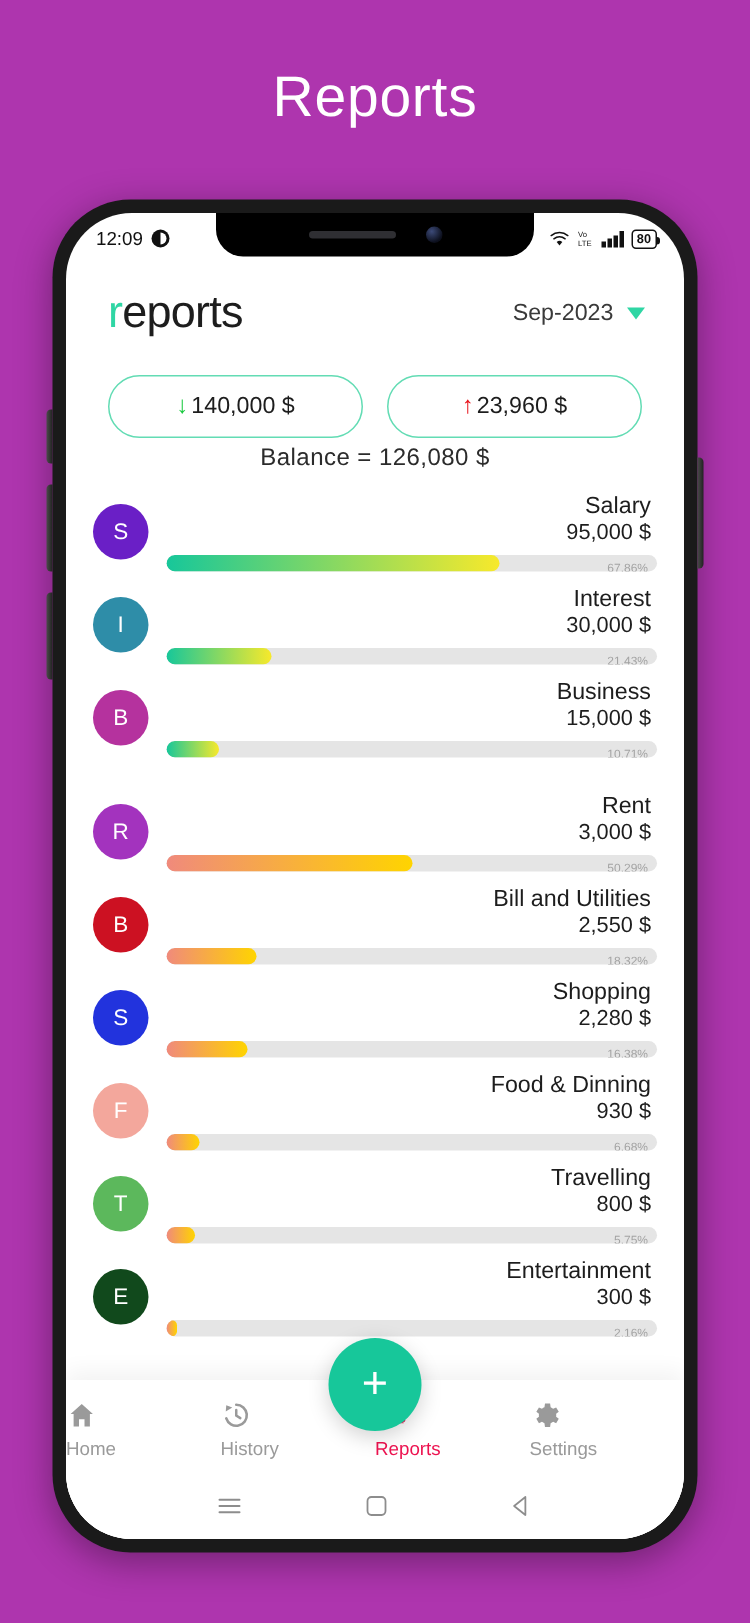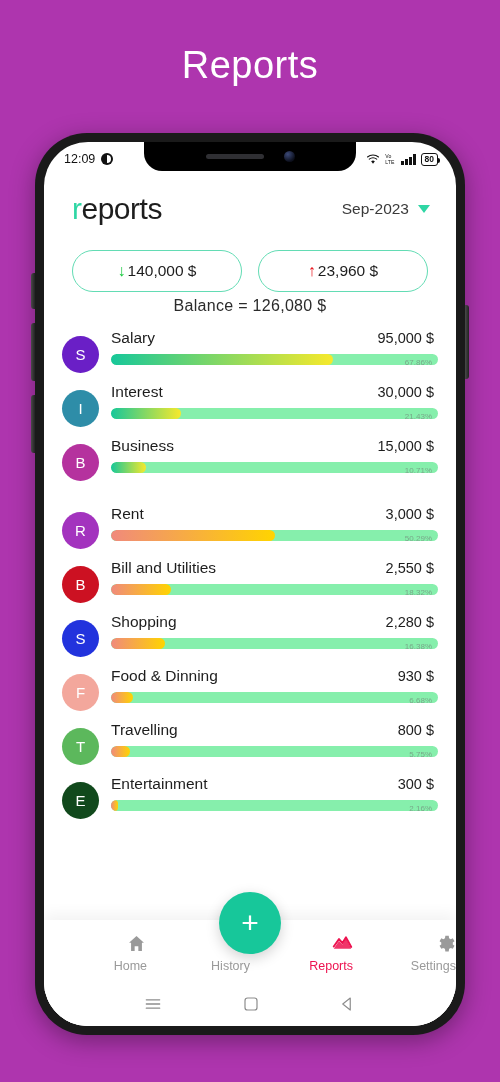--- a/index.html
+++ b/index.html
@@ -135,48 +135,49 @@
   .list { margin-top: 14px; padding: 0 18px 0 18px; }
   .cat-row { display: flex; align-items: flex-start; gap: 12px; margin-bottom: 10px; }
   .avatar {
     flex: 0 0 auto; width: 37px; height: 37px; border-radius: 50%;
     color: #fff; font-size: 15px;
     display: flex; align-items: center; justify-content: center;
     margin-top: 7px;
   }
   .cat-body { flex: 1 1 auto; min-width: 0; }
   .cat-top {
-    display: flex; justify-content: space-between; align-items: center;
+    display: flex; justify-content: space-between; align-items: flex-end;
     padding: 0 4px 0 0;
+    flex-direction: column;
   }
   .cat-name { font-size: 15.5px; color: #1d1d1d; }
   .cat-amount { font-size: 14.5px; color: #1d1d1d; }
   .track {
     position: relative; height: 11px; border-radius: 8px;
-    background: #86efac; margin-top: 7px; overflow: hidden;
+    background: #e5e5e5; margin-top: 7px; overflow: hidden;
   }
   .fill { position: absolute; left: 0; top: 0; bottom: 0; border-radius: 8px; }
   .pct {
     position: absolute; right: 6px; top: 4px;
     font-size: 8px; color: #6d6d6d; opacity: 0.55;
   }
   .group-gap { height: 14px; }
 
   
   .bottom-wrap {
     position: absolute; left: 0; right: 0; bottom: 0;
     background: #ffffff; z-index: 6;
   }
   .nav {
     display: flex; align-items: flex-end; height: 62px;
     padding-bottom: 9px; box-shadow: 0 -6px 14px rgba(0,0,0,0.05);
   }
   .nav-item {
     flex: 1; display: flex; flex-direction: column;
-    align-items: flex-end; gap: 5px;
+    align-items: flex-start; gap: 5px;
     font-size: 12.5px; color: #9a9a9a;
   }
   .nav-item.active { color: #ed1350; }
   .nav-icon { width: 21px; height: 21px; display: block; }
   .fab {
     position: absolute; left: 50%; transform: translateX(-50%);
     top: -28px;
     width: 62px; height: 62px; border-radius: 50%;
     background: #17c79a;
     display: flex; align-items: center; justify-content: center;

